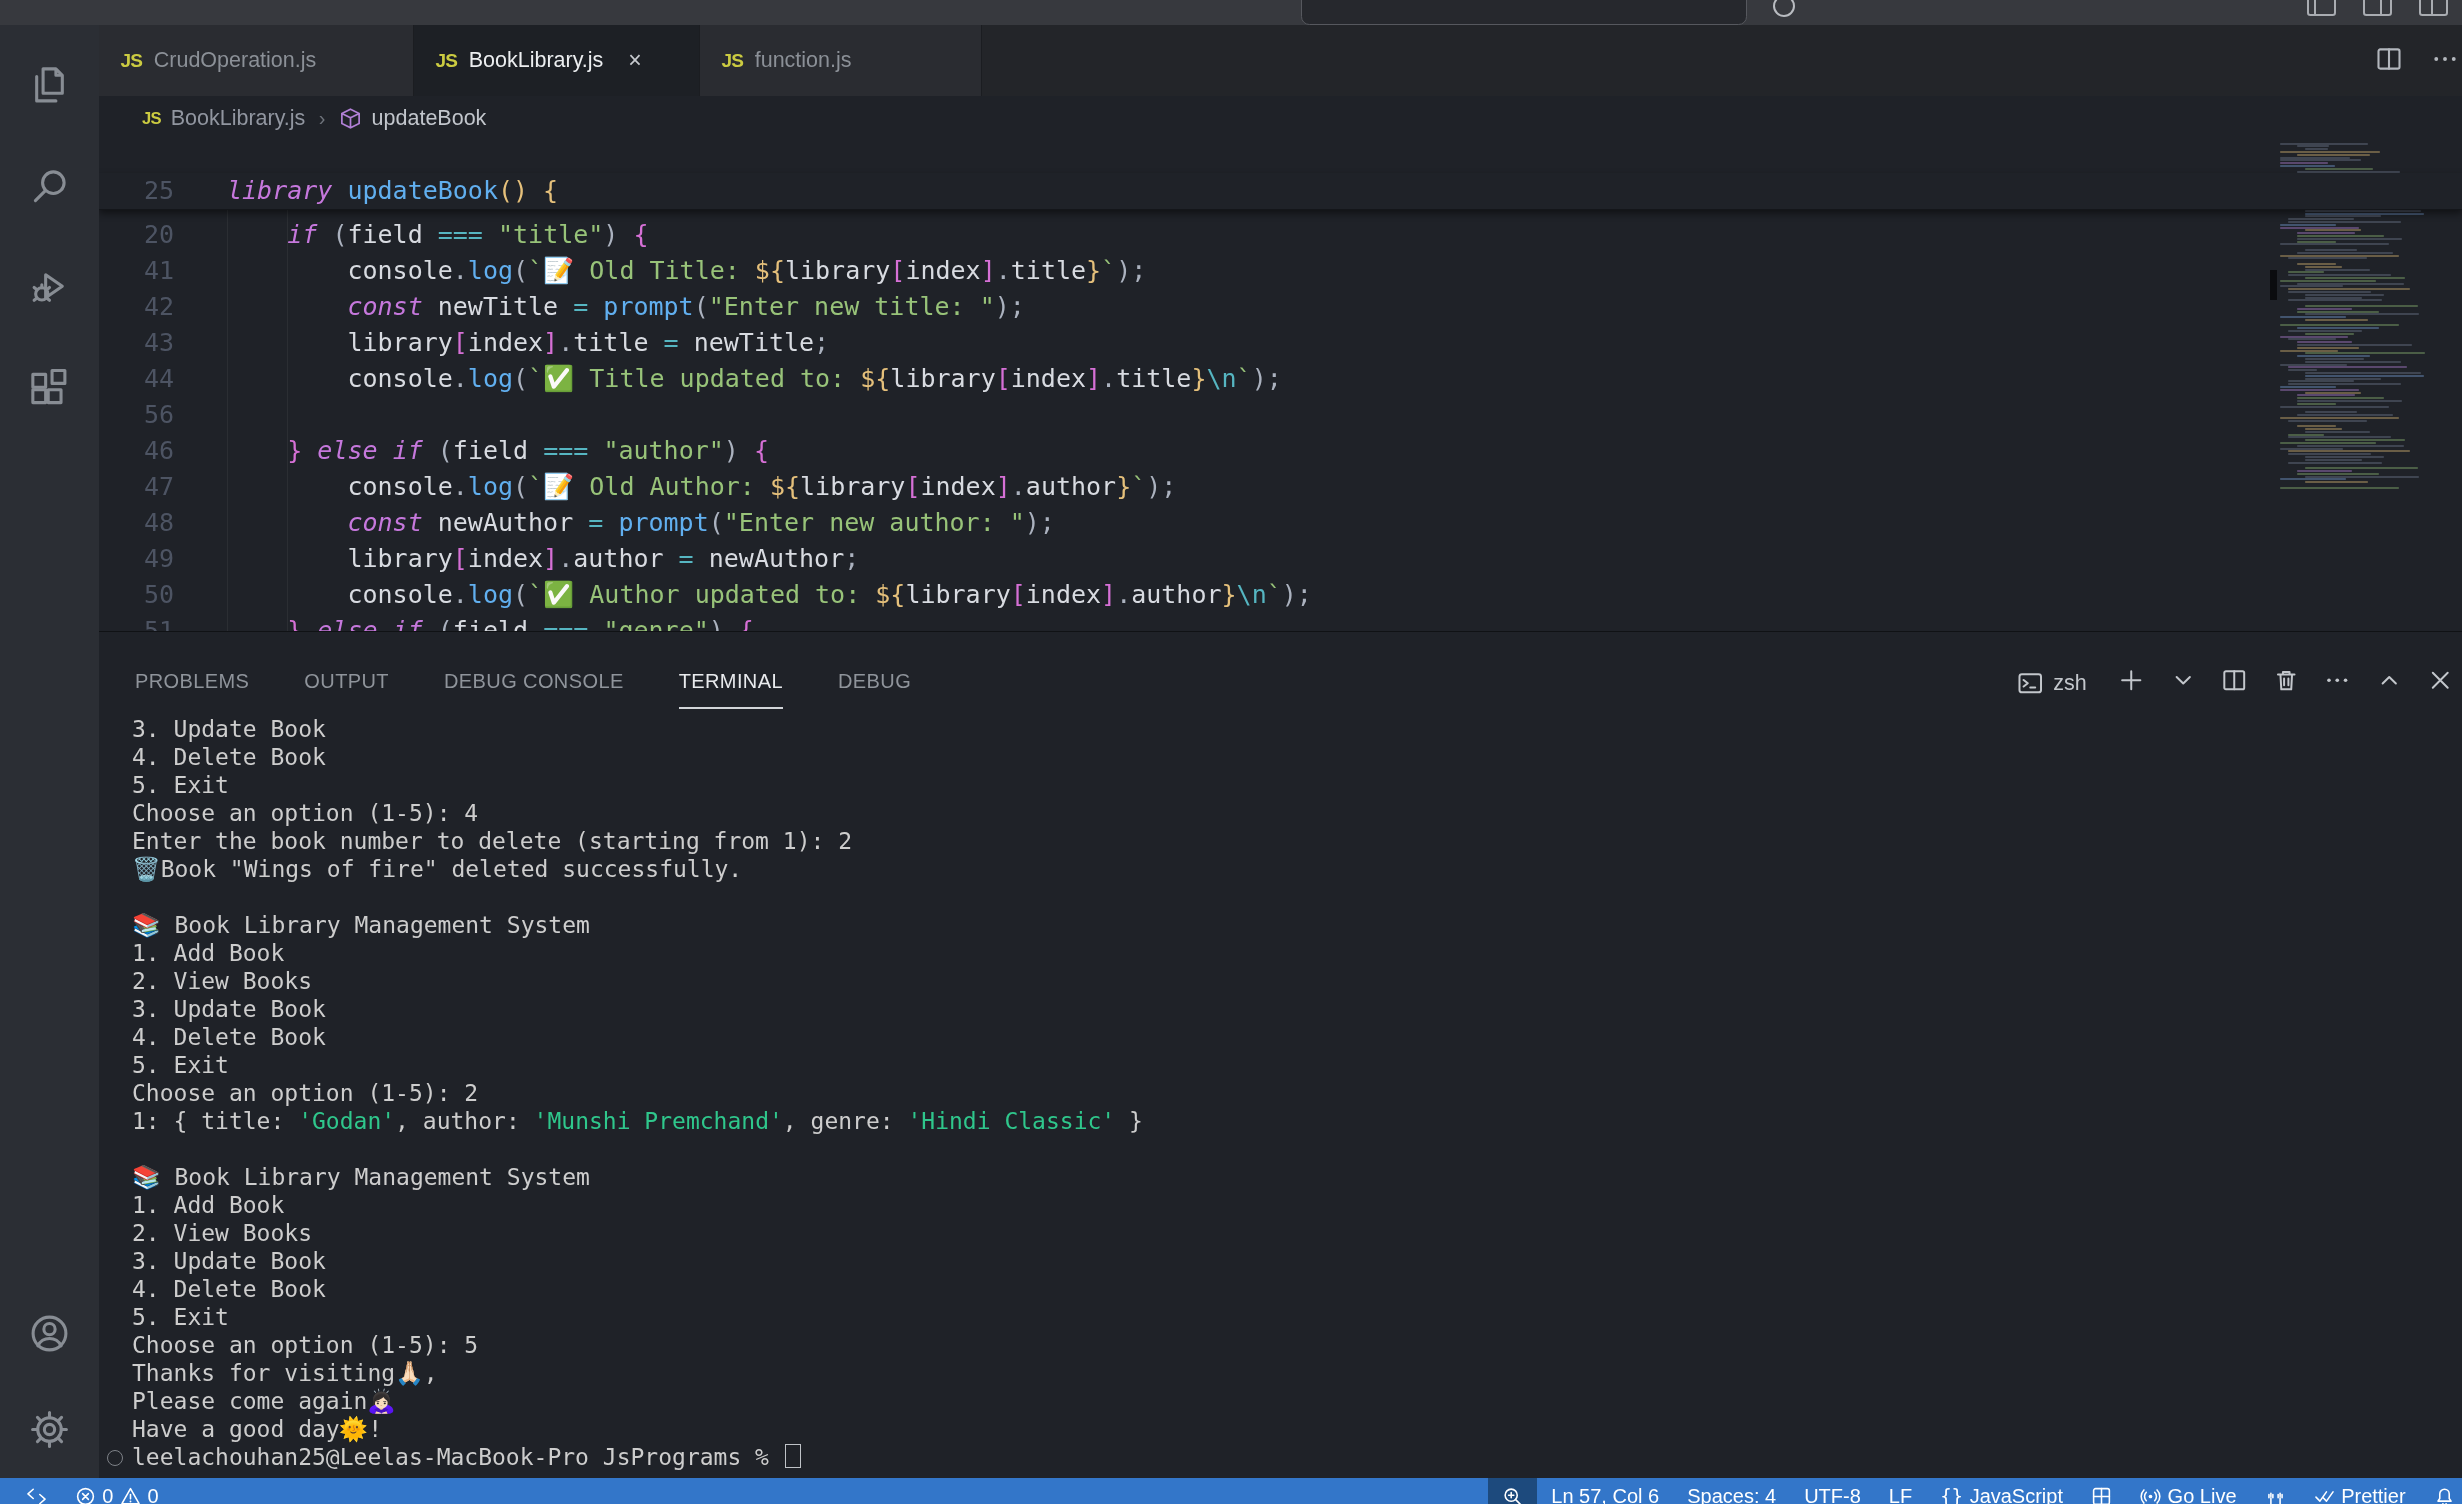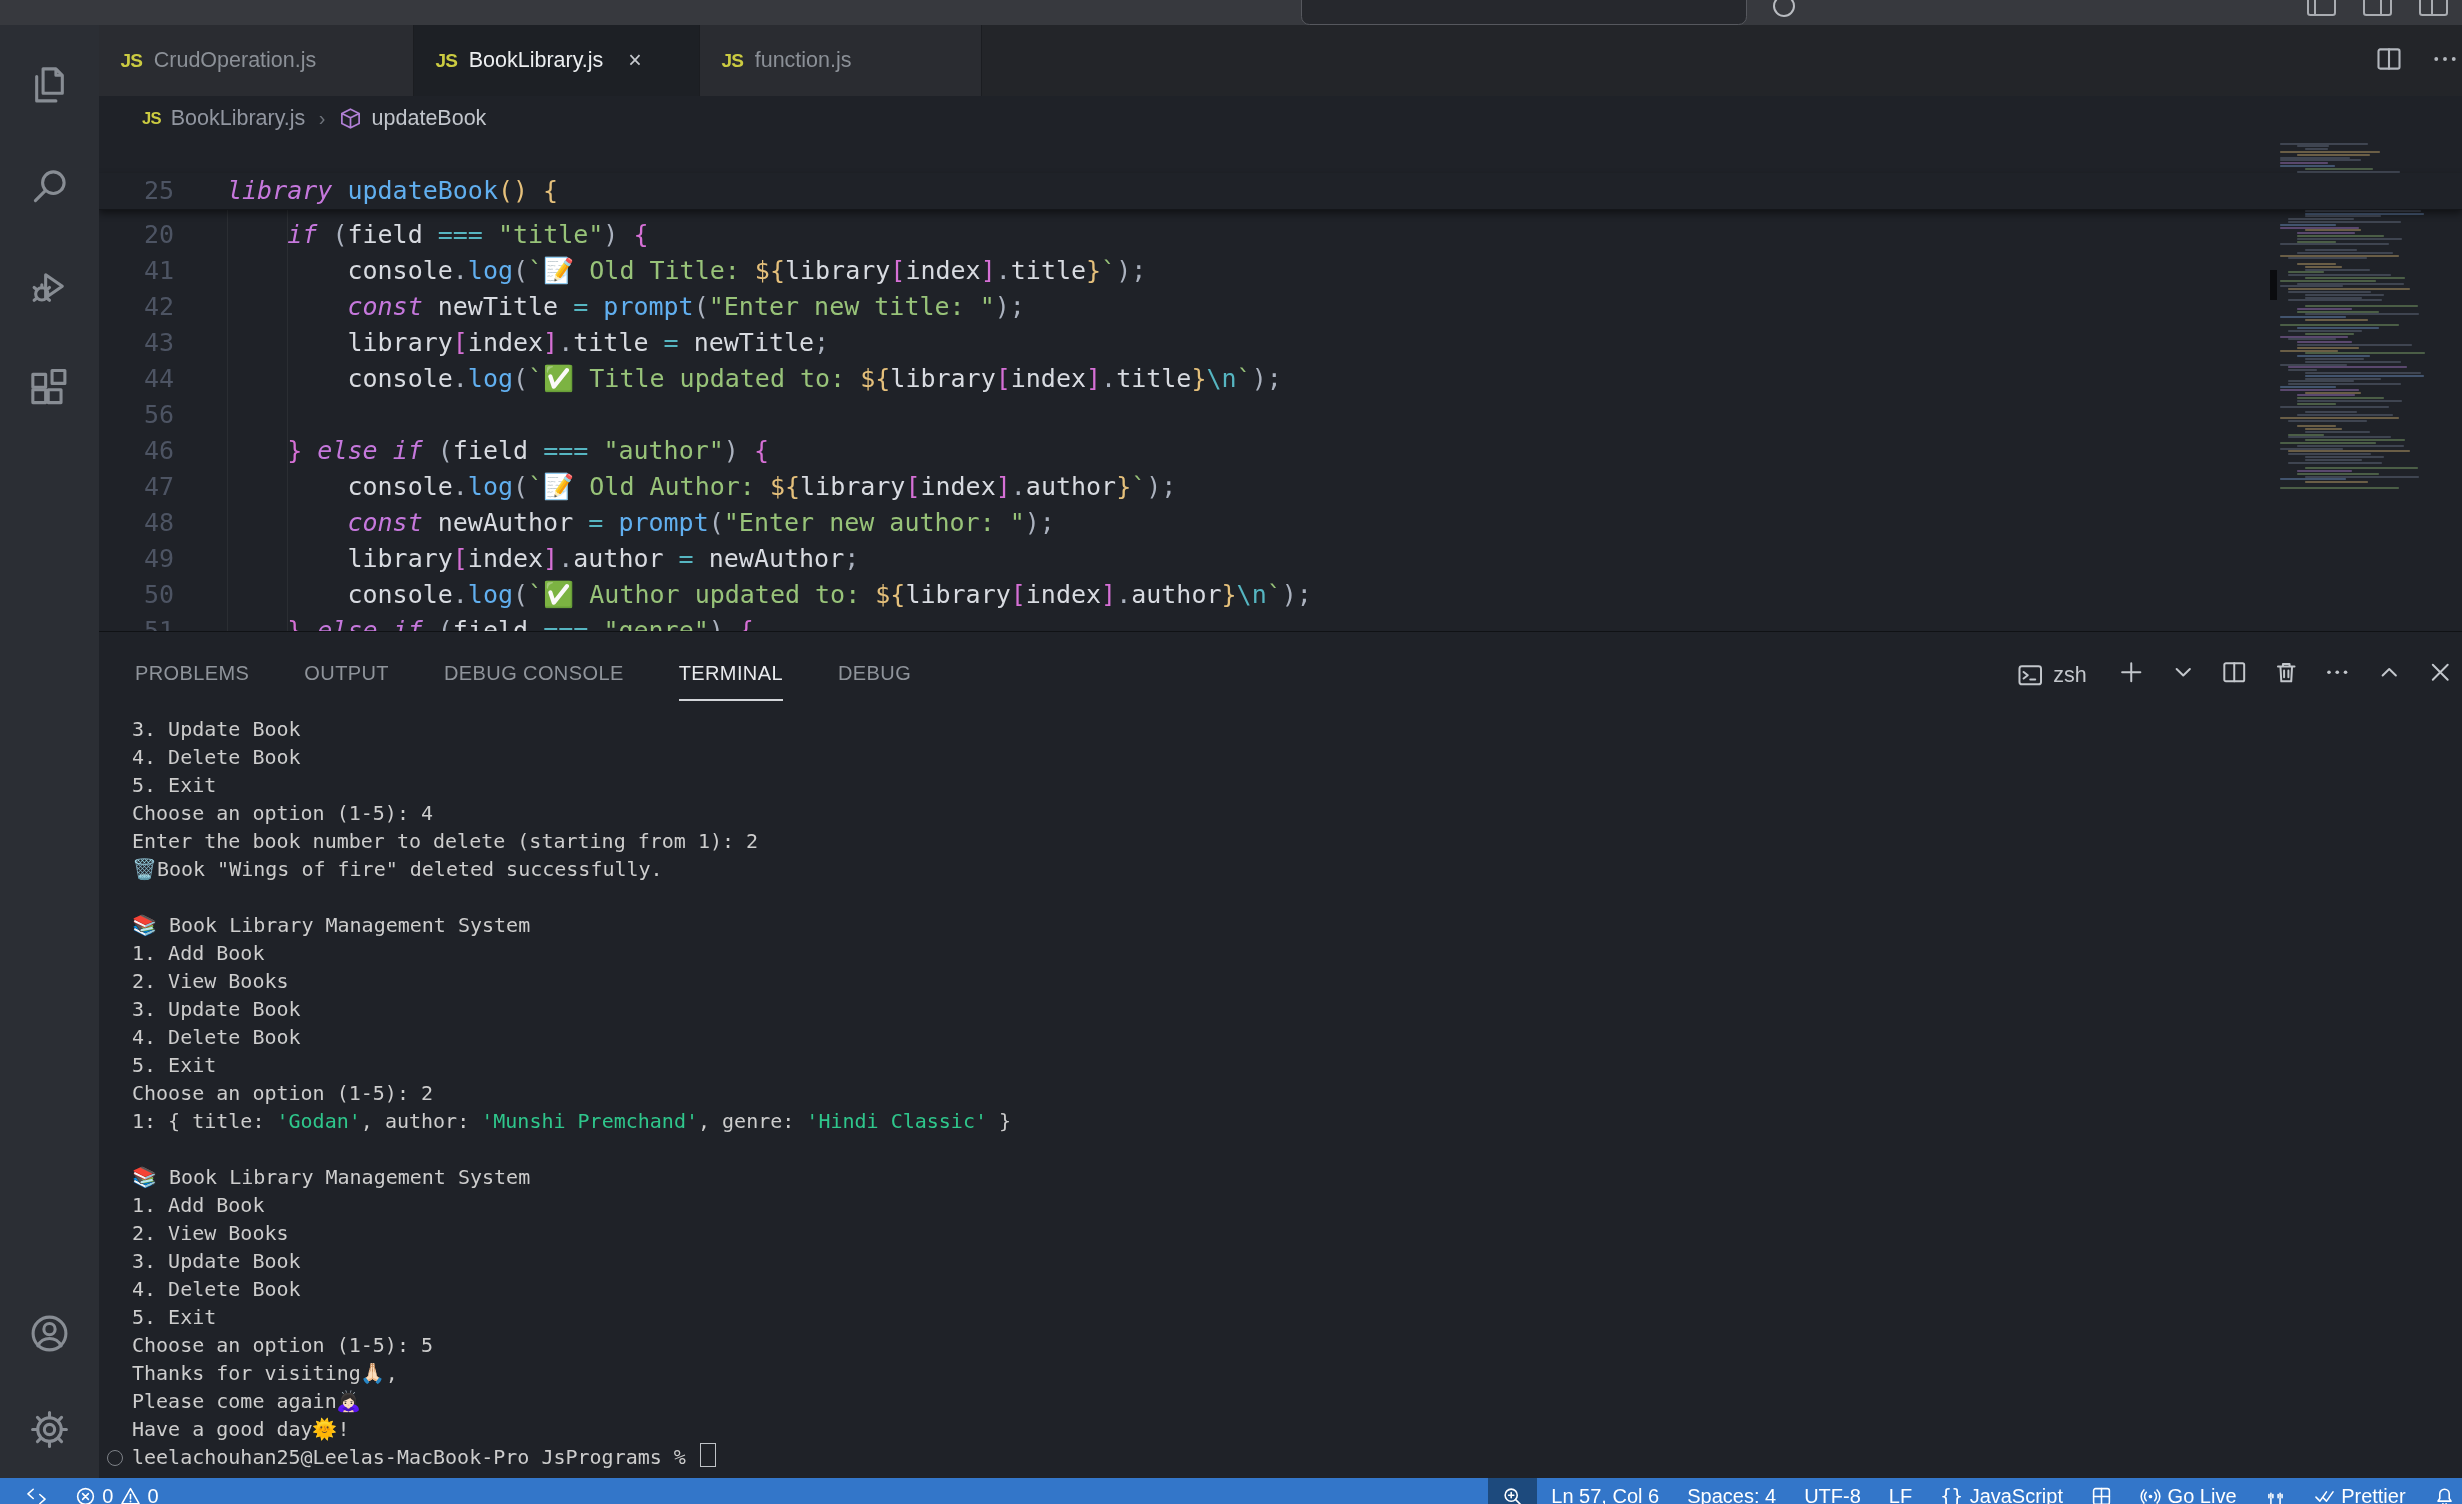--- a/index.html
+++ b/index.html
@@ -49,29 +49,29 @@
   .tk-o{color:#56B6C2}
   .tk-y{color:#E5C07B}
   .tk-m{color:#D670D6}
   .tk-v{color:#D8DBE1}
   .tk-t{color:#ABB2BF}
   #minimap{position:absolute;left:2181px;top:1.7px;width:141px;height:348px;}
   #minimap i{display:block;height:2px;margin-bottom:0.8px;border-radius:0.8px;}
   #mini-marker{position:absolute;left:2171px;top:129px;width:6.6px;height:30px;background:#0b0c0f;}
   
   #panel{left:99px;top:631px;width:2363px;height:847px;background:#1f2228;border-top:1.7px solid #101215;box-sizing:border-box;}
-  #panel-header{position:absolute;left:0;top:8px;width:100%;height:71px;display:flex;align-items:center;}
+  #panel-header{position:absolute;left:0;top:16px;width:100%;height:71px;display:flex;align-items:center;}
   #panel-tabs{display:flex;gap:55px;padding-left:36px;font-size:20px;letter-spacing:0.4px;color:#8f949b;}
   .ptab{position:relative;padding-bottom:5px;}
   .ptab.active{color:#e8eaed;}
   .ptab.active::after{content:"";position:absolute;left:0;right:0;bottom:-11.6px;height:2.5px;background:#d2d5d9;}
   #panel-actions{margin-left:auto;display:flex;align-items:center;gap:25px;padding-right:8.3px;color:#c3c7cc;font-size:21.5px;}
   #panel-actions svg{width:26.5px;height:26.5px;}
   #terminal{position:absolute;left:33px;top:83px;font-family:"DejaVu Sans Mono",monospace;
-            font-size:20px;line-height:28px;color:#cdcdcd;white-space:pre;}
+            font-size:23px;line-height:28px;color:#cdcdcd;white-space:pre;}
   .tline{height:28px;position:relative;}
   .tg{color:#2fc78c;}
   .cursor{display:inline-block;width:14px;height:22.4px;border:1.7px solid #bfc3c8;vertical-align:-3.3px;margin-left:1.7px;}
   .cmd-dec{position:absolute;left:-25px;top:6.6px;width:14px;height:14px;border:1.7px solid #7d8187;border-radius:50%;}
   
   #statusbar{left:0;top:1478px;width:2462px;height:36px;background:#3376c9;color:#fff;display:flex;
              align-items:center;font-size:20px;overflow:hidden;}
   .sb-item{display:flex;align-items:center;gap:6.6px;padding:0 14px;height:36px;white-space:nowrap;}
   .sb-item svg{width:21px;height:21px;}
   .sb-dark{background:#1d4a7d;}

